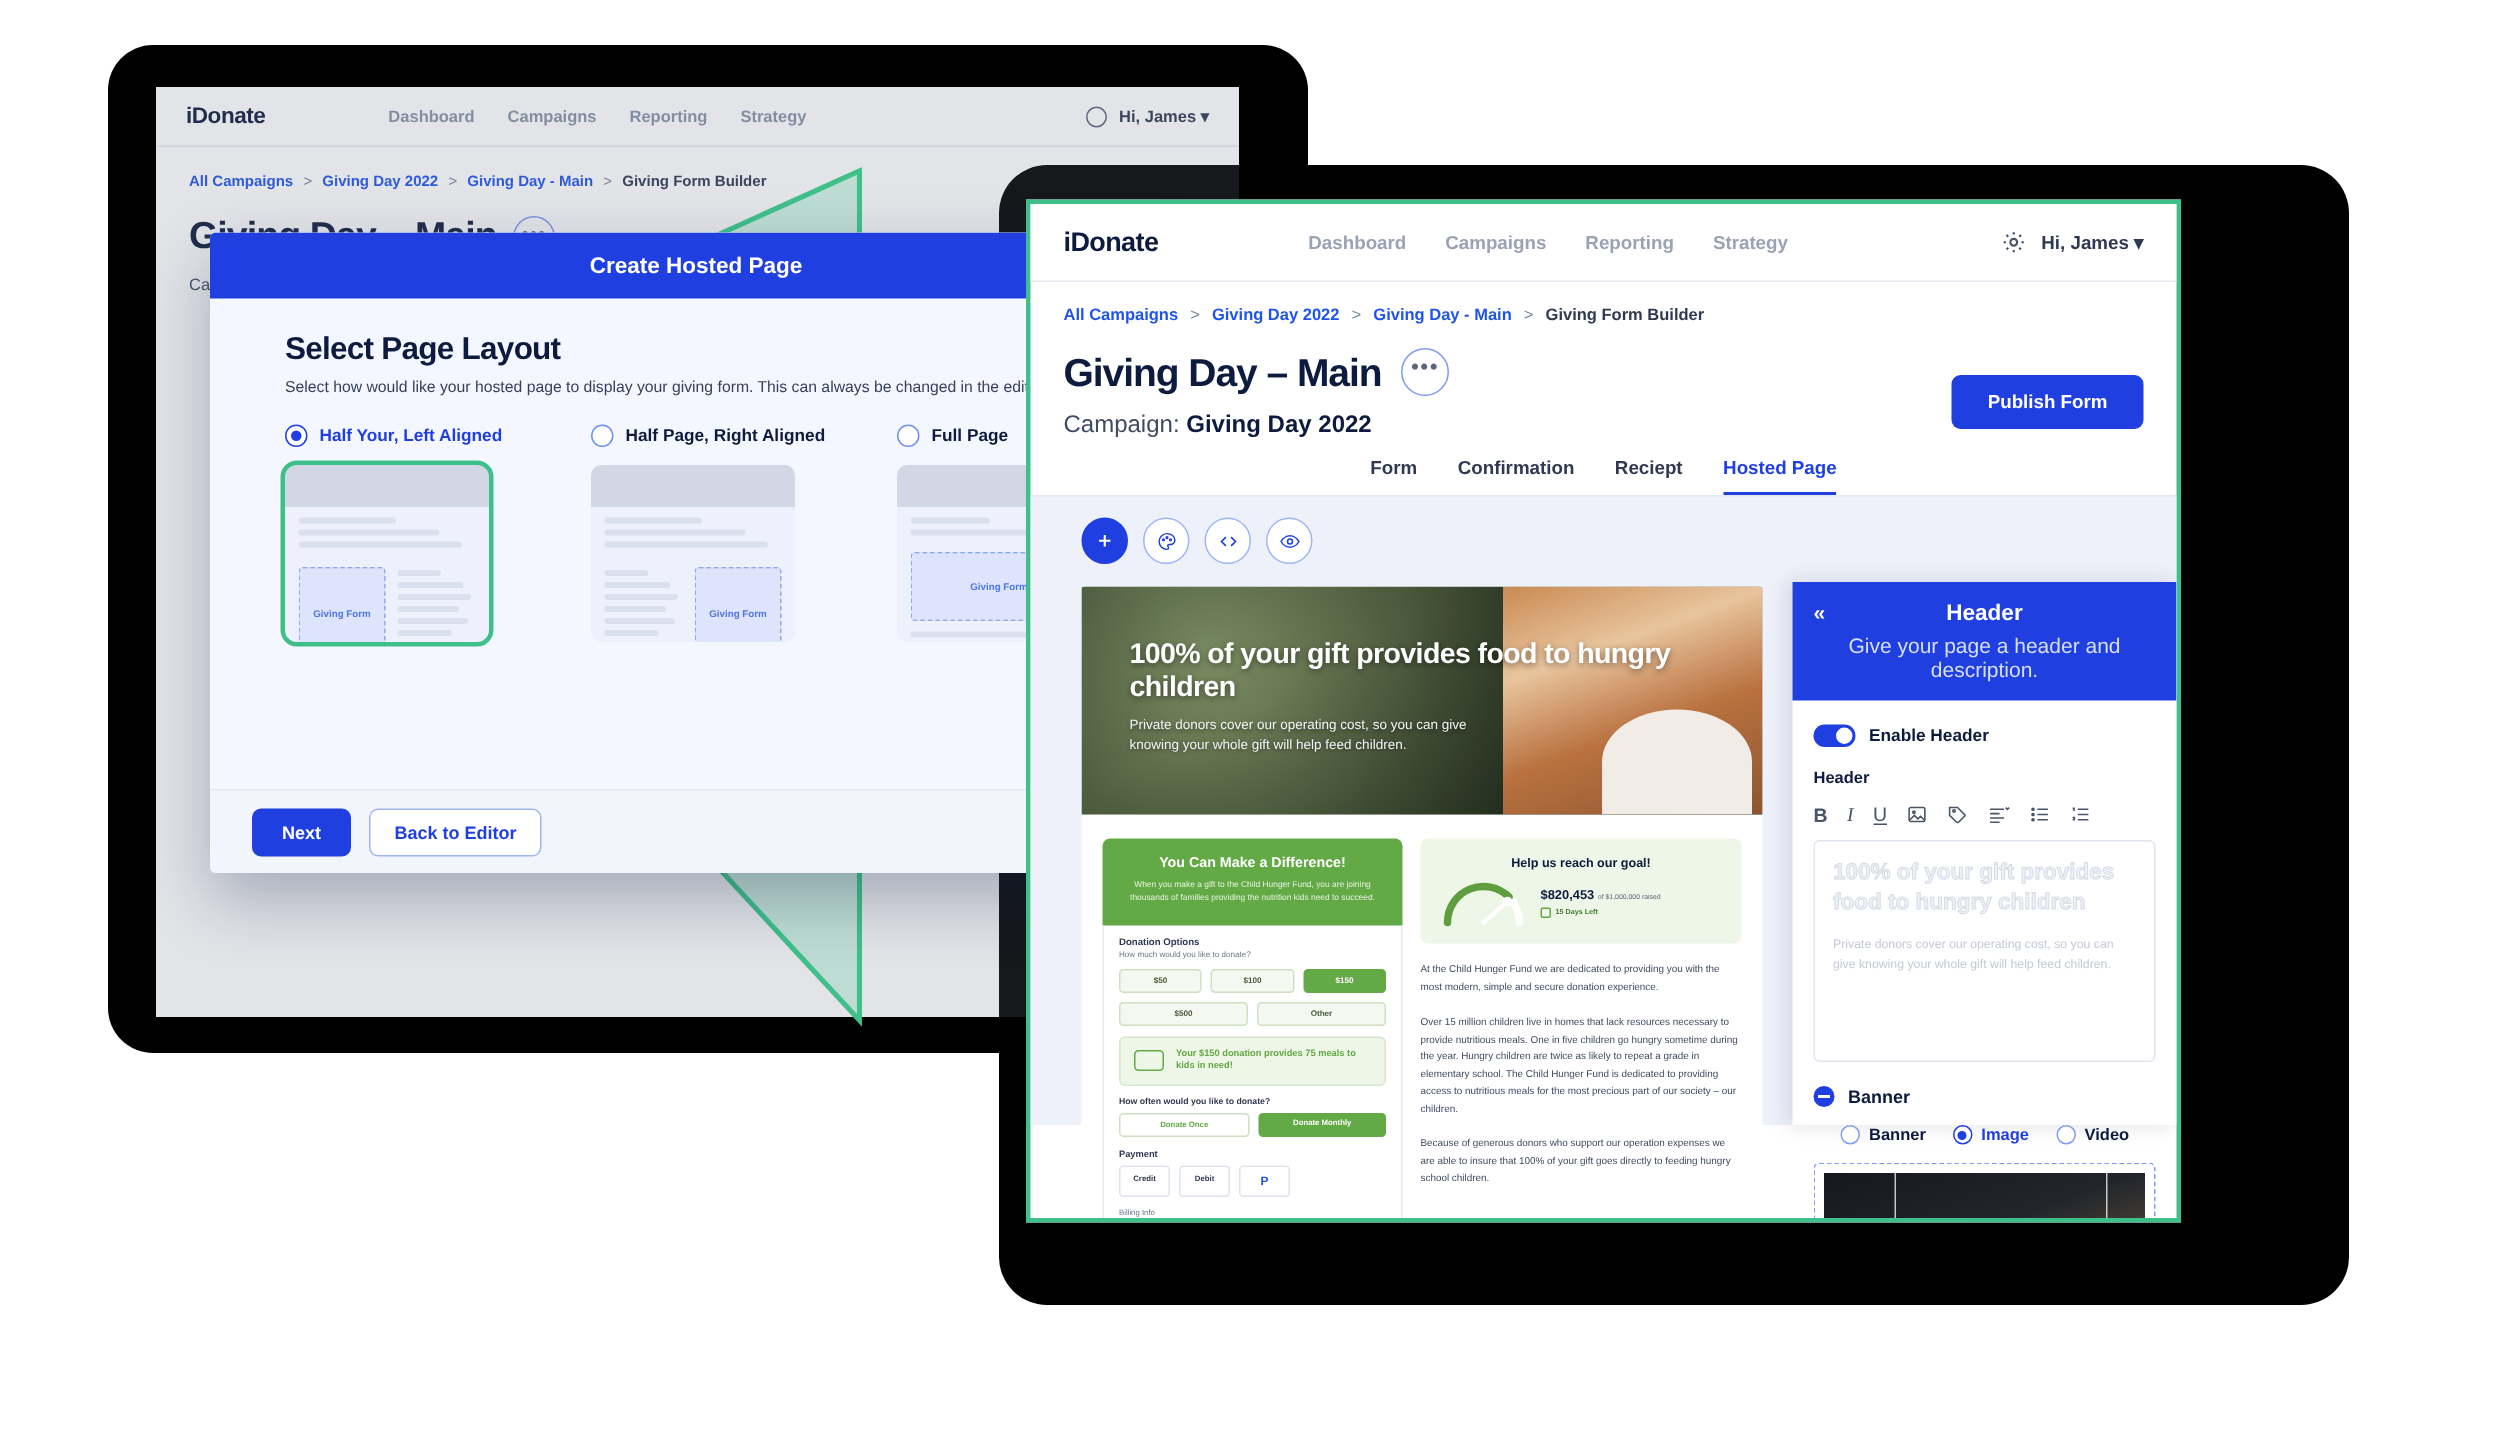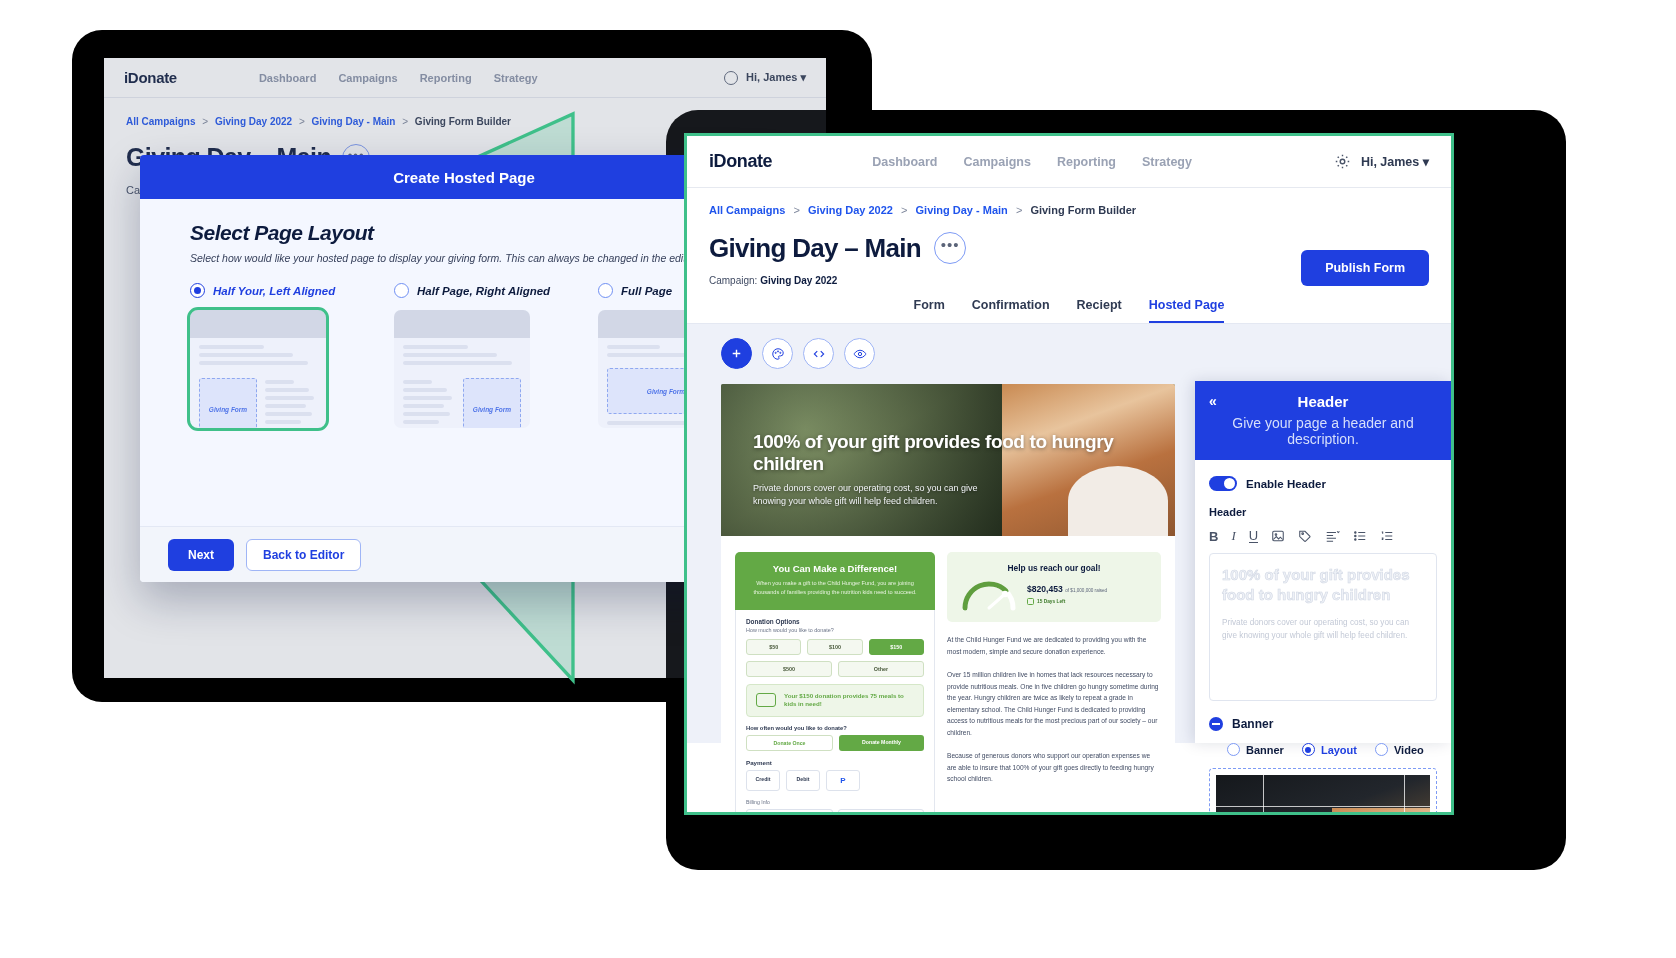--- a/index.html
+++ b/index.html
@@ -62,21 +62,21 @@
   #modal {
     position: absolute; left: 140px; top: 155px; width: 648px; height: 427px;
     background: #f4f7ff; border-radius: 4px; z-index: 70;
     box-shadow: 0 18px 44px rgba(10,22,60,.28); overflow: hidden;
   }
   #modal-head {
     height: 44px; background: #1f3fe0; color: #fff;
     display: flex; align-items: center; justify-content: center;
     font-size: 15px; font-weight: 700;
   }
-  #modal-body { padding: 22px 50px 0 50px; position: relative; font-style: italic; }
+  #modal-body { padding: 22px 50px 0 50px; position: relative; }
   #modal-h1 { font-size: 21px; font-weight: 700; color: #0d1b3e; letter-spacing: -.5px; }
   #modal-sub { font-size: 10.5px; color: #37415c; margin-top: 7px; }
 
   .opt-grid { display: flex; gap: 68px; margin-top: 19px; }
   .opt { width: 136px; }
   .opt-label { display: flex; align-items: center; gap: 8px; }
   .radio { width: 15px; height: 15px; border-radius: 50%; border: 1.6px solid #6f8ff3; flex: none;
            display:flex; align-items:center; justify-content:center; background:#fff;}
   .radio.on { border-color: #1f3fe0; }
   .radio.on::after { content:''; width: 7px; height: 7px; border-radius: 50%; background: #1f3fe0; }
@@ -132,21 +132,21 @@
 
   .fr-head { padding: 16px 22px 0 22px; position: relative; }
   .fr-crumb { font-size: 11px; font-weight: 700; color: #1f54ec; }
   .fr-crumb .sep { color: #7e879c; font-weight: 400; margin: 0 5px; }
   .fr-crumb .last { color: #2f3a52; }
   .fr-title-row { display: flex; align-items: center; gap: 13px; margin-top: 16px; }
   .fr-title { font-size: 26px; font-weight: 700; color: #0d1b3e; letter-spacing: -.7px; }
   .fr-dots { width: 32px; height: 32px; border-radius: 50%; border: 1.4px solid #7e9bf5;
              color:#5b6479; font-size:15px; display:flex; align-items:center;
              justify-content:center; line-height:0; padding-bottom:6px; letter-spacing:1px;}
-  .fr-campaign { font-size: 10px; color: #404b63; margin-top: 11px; }
+  .fr-campaign { font-size: 16px; color: #404b63; margin-top: 11px; }
   .fr-campaign b { color: #0d1b3e; }
   .fr-publish { position: absolute; right: 22px; top: 62px; background: #1f3fe0; color:#fff;
                 font-size: 12.5px; font-weight: 700; padding: 11px 24px; border-radius: 6px; }
 
   .fr-tabs { display: flex; gap: 27px; justify-content: center; margin-top: 12px; padding-bottom: 0; }
   .fr-tab { font-size: 12.5px; font-weight: 700; color: #2f3a52; padding-bottom: 9px; }
   .fr-tab.active { color: #1f3fe0; border-bottom: 2.5px solid #1f3fe0; }
 
   .fr-canvas { background: #eef1f9; height: 420px; position: relative; padding: 14px 0 0 0;
                border-top: 1px solid #e4e8f2; }
@@ -161,21 +161,21 @@
     margin: 15px 0 0 34px; width: 454px; background: #fff; border-radius: 2px; overflow: hidden;
   }
   .hero { height: 152px; position: relative; overflow: hidden;
           background: linear-gradient(150deg,#4a5a43 0%,#6d7d58 35%,#41503a 70%,#2e3a2a 100%); }
   .hero::before{content:'';position:absolute;left:0;top:0;width:62%;height:100%;
      background:radial-gradient(circle at 30% 30%, rgba(140,160,110,.55), rgba(30,40,25,.85));}
   .hero-girl{position:absolute;right:0;top:0;width:38%;height:100%;
      background: linear-gradient(160deg,#c98a52 0%,#e8c49d 30%,#b9713f 60%,#8d5630 100%);}
   .hero-girl::after{content:'';position:absolute;right:4%;bottom:0;width:58%;height:46%;
      background:#f2ece6;border-radius:50% 50% 0 0;}
-  .hero-txt { position: absolute; left: 32px; bottom: 28px; z-index: 3; }
+  .hero-txt { position: absolute; left: 32px; bottom: 40px; z-index: 3; }
   .hero-h { color:#fff; font-size: 19px; font-weight: 700; line-height: 1.16; letter-spacing:-.4px;
             text-shadow: 0 1px 4px rgba(0,0,0,.45); }
   .hero-p { color:#f2f4f7; font-size: 9px; line-height: 1.45; margin-top: 7px; max-width: 250px;
             text-shadow: 0 1px 3px rgba(0,0,0,.45); }
 
   .pv-body { display: flex; gap: 12px; padding: 16px 14px 0 14px; }
   .pv-left { width: 200px; }
   .pv-right { flex: 1; }
 
   .green-card { background:#63a945; border-radius: 5px 5px 0 0; padding: 11px 14px 13px 14px; text-align:center;}
@@ -606,21 +606,21 @@
             <div class="minus"></div>
             <div class="banner-lb">Banner</div>
           </div>
           <div class="rad-row">
             <div class="rad">
               <div class="rb"></div>
               <span>Banner</span>
             </div>
             <div class="rad on">
               <div class="rb"></div>
-              <span>Layout</span>
+              <span>Image</span>
             </div>
             <div class="rad">
               <div class="rb"></div>
               <span>Video</span>
             </div>
           </div>
           <div class="img-drop">
             <div class="img-prev">
               <div class="g"></div>
               <div class="vline" style="left:22%"></div>

